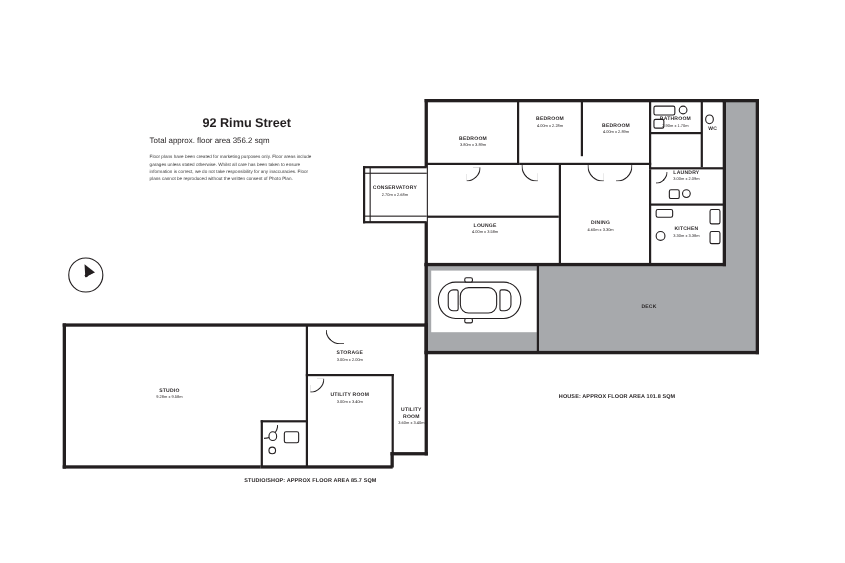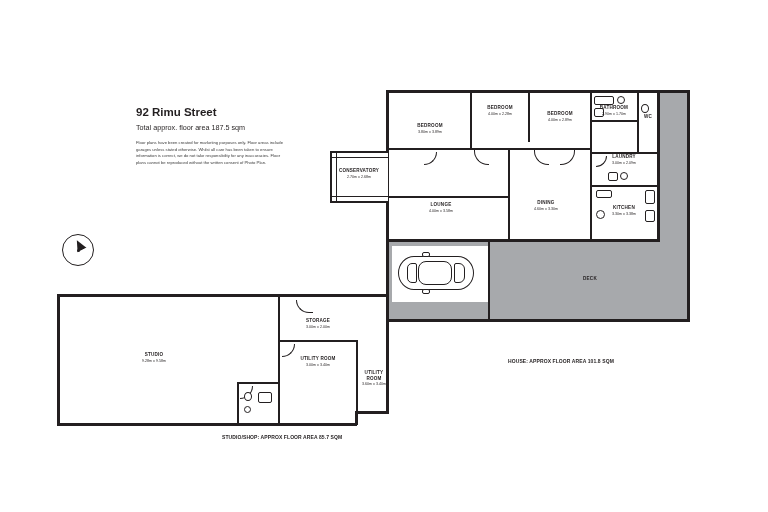--- a/index.html
+++ b/index.html
@@ -95,20 +95,21 @@
     position: absolute;
     left: 136px;
     top: 106px;
     width: 160px;
   }
   #prop-title {
     font-size: 11.5px;
     font-weight: bold;
     color: #231f20;
     line-height: 1.2;
+    margin-left: 48px;
   }
   #prop-area {
     font-size: 7.2px;
     color: #231f20;
     margin-top: 3px;
   }
   #disclaimer {
     font-size: 4.2px;
     line-height: 1.62;
     color: #3a3a3a;
@@ -272,21 +273,21 @@
   }
 </style>
 </head>
 <body>
 
 <div id="sheet">
 
 
   <div id="title-block">
     <div id="prop-title">92 Rimu Street</div>
-    <div id="prop-area">Total approx. floor area 187.5 sqm</div>
+    <div id="prop-area">Total approx. floor area 356.2 sqm</div>
     <div id="disclaimer">Floor plans have been created for marketing purposes only. Floor areas include garages unless stated otherwise. Whilst all care has been taken to ensure information is correct, we do not take responsibility for any inaccuracies. Floor plans cannot be reproduced without the written consent of Photo Plan.</div>
   </div>
 
   <div id="compass">
     <div class="needle-dark"></div>
     <div class="needle-light"></div>
     <div class="ring"></div>
   </div>
 
   <div>

